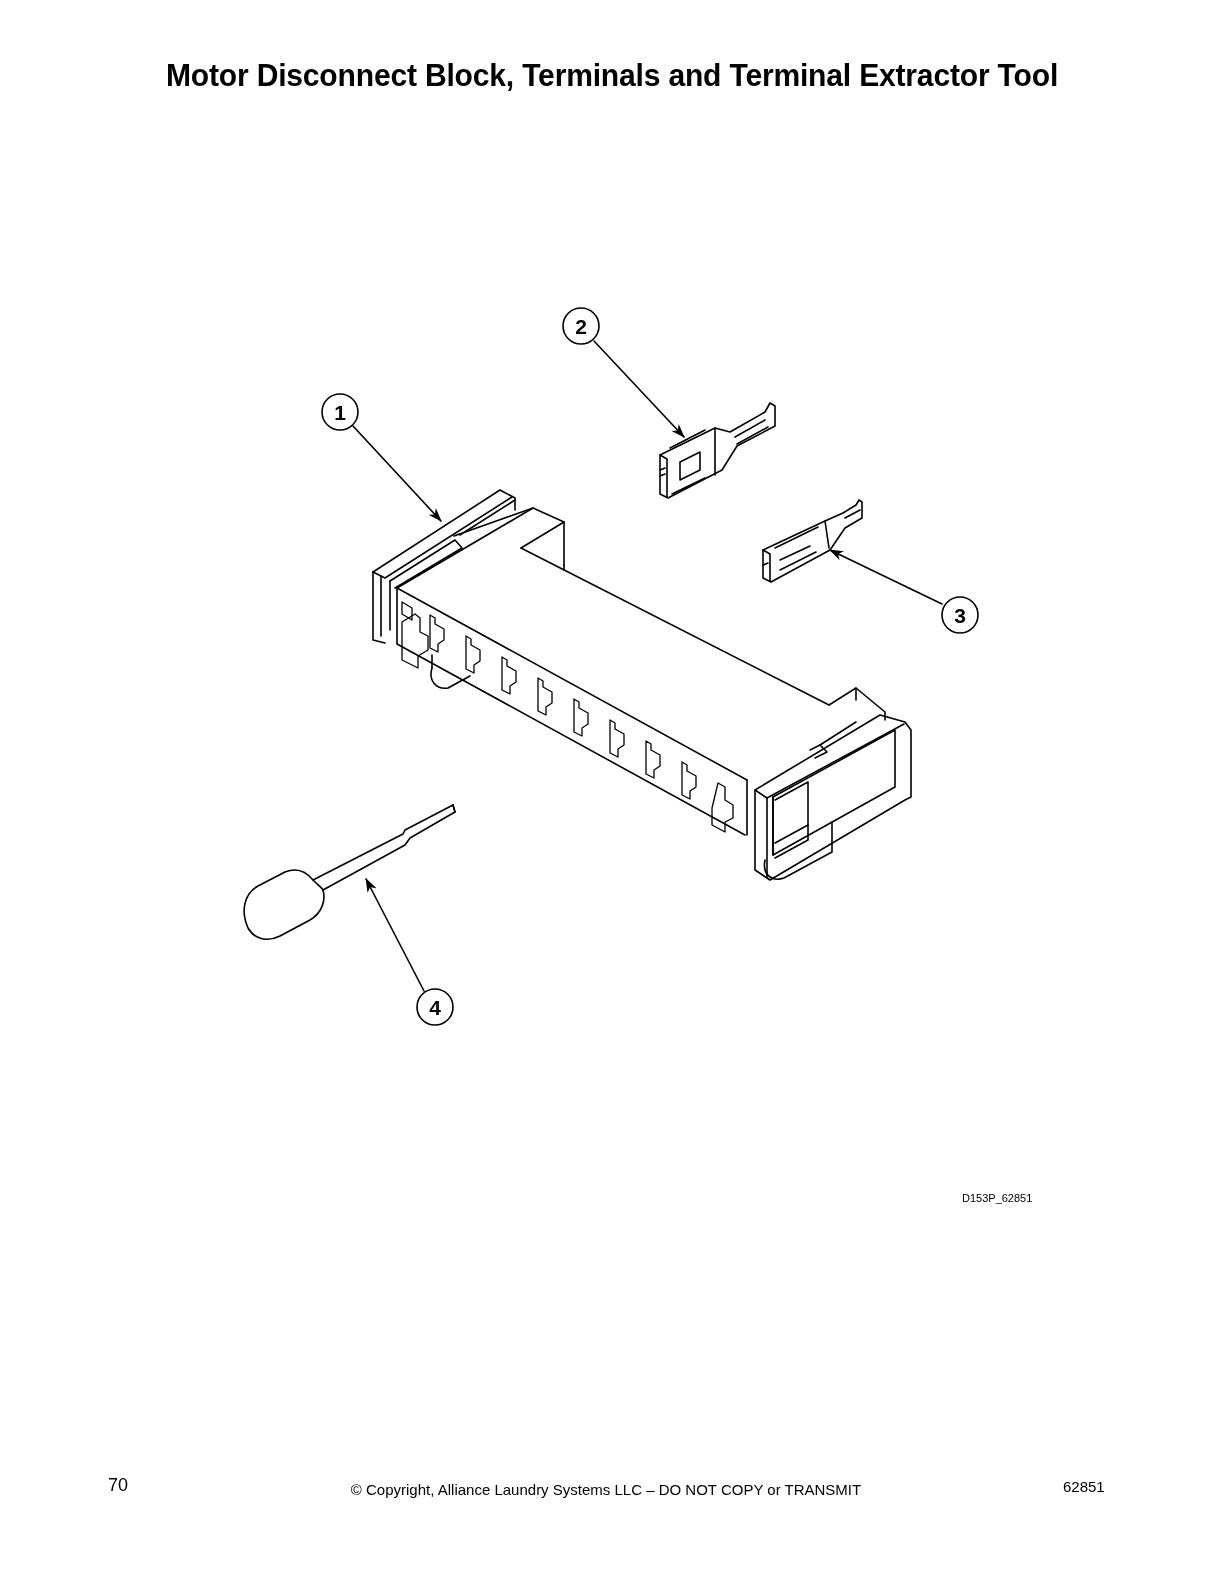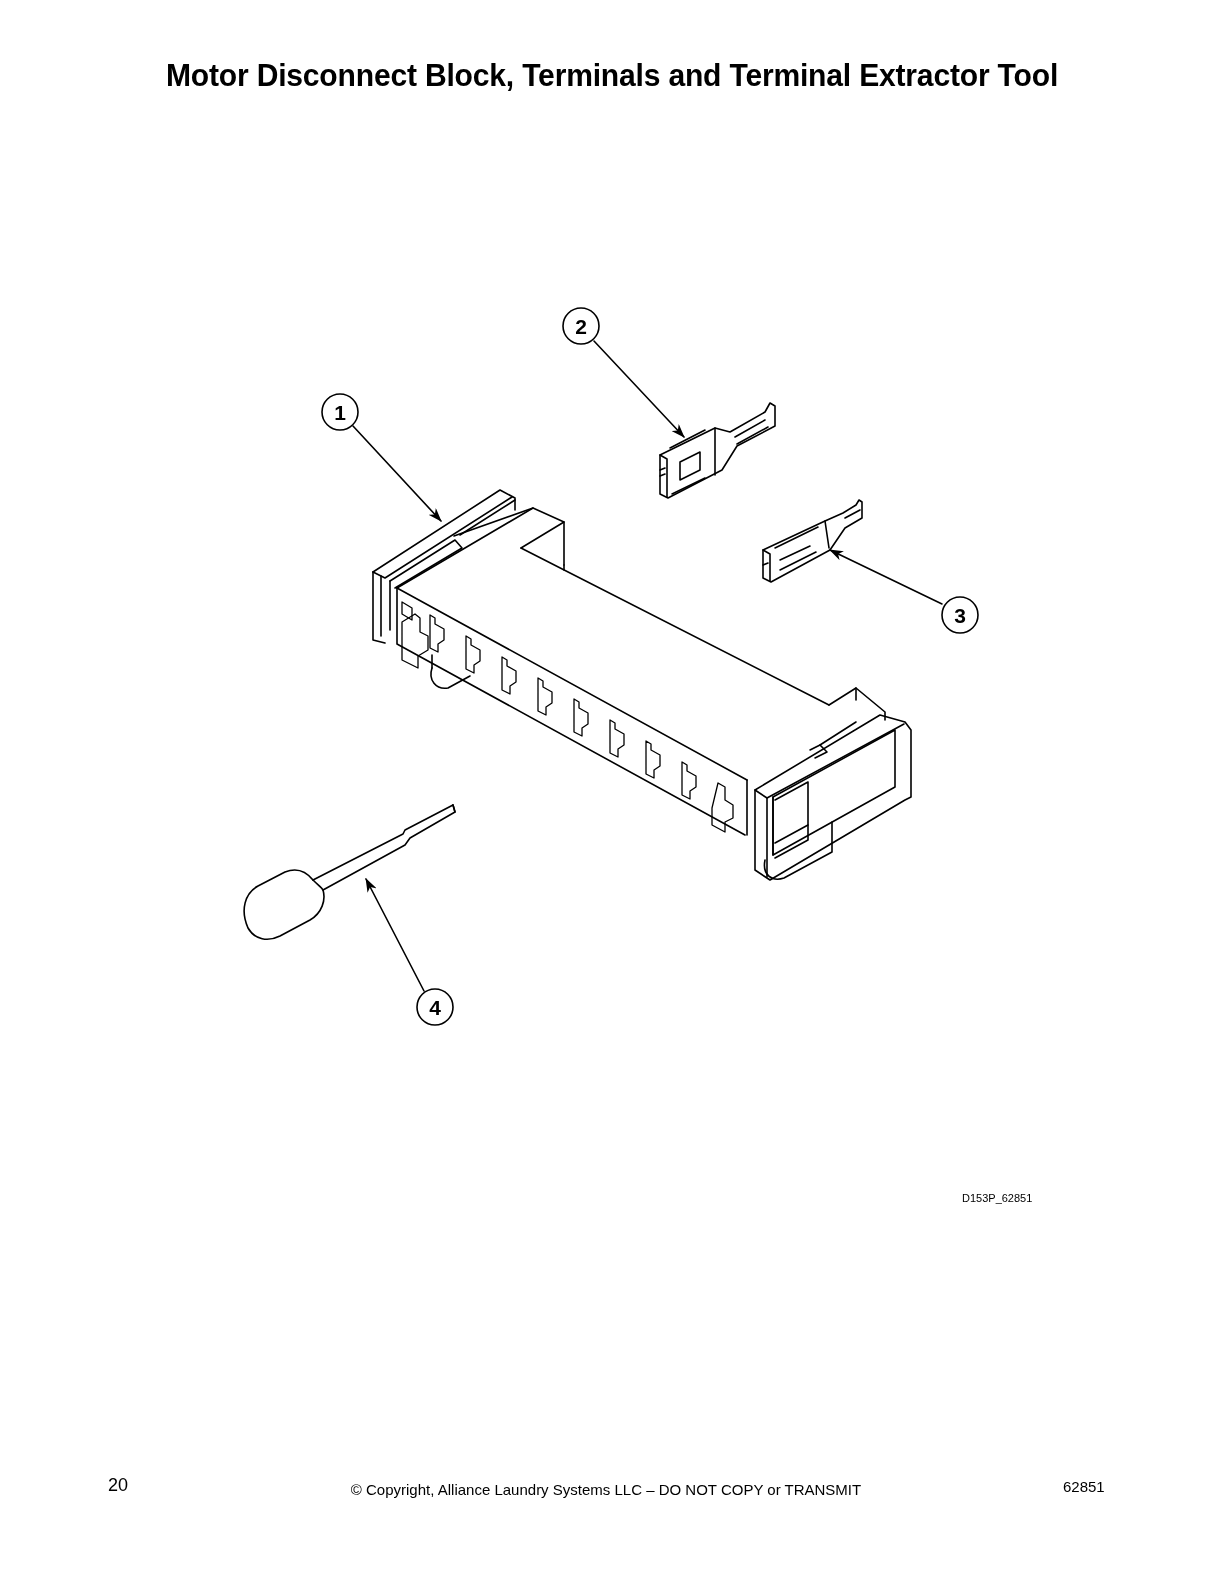--- a/index.html
+++ b/index.html
@@ -124,15 +124,15 @@
   <g font-family="Liberation Sans, sans-serif" font-weight="bold" font-size="21" text-anchor="middle">
     <text x="340" y="420">1</text>
     <text x="581" y="334">2</text>
     <text x="960" y="623">3</text>
     <text x="435" y="1015">4</text>
   </g>
 </svg>
 
 <div class="fig-id">D153P_62851</div>
 
-<div class="footer page-num">20</div>
+<div class="footer page-num">70</div>
 <div class="footer copyright">© Copyright, Alliance Laundry Systems LLC – DO NOT COPY or TRANSMIT</div>
 <div class="footer doc-num">62851</div>
 
 </body></html>

